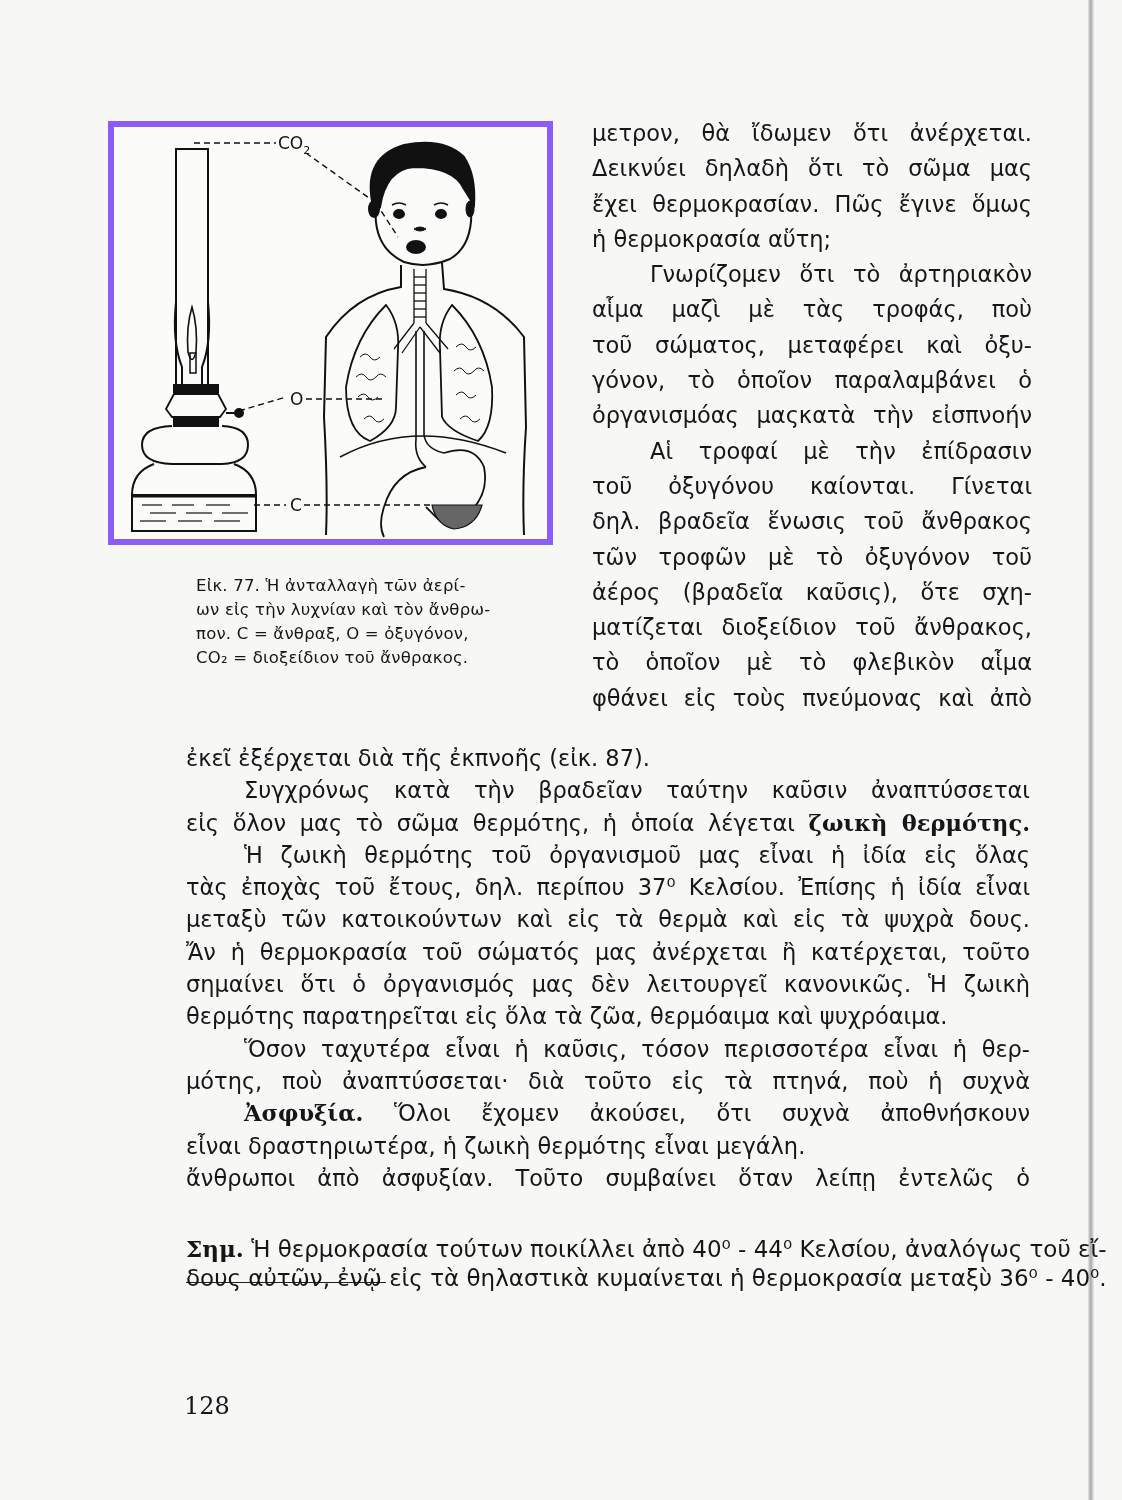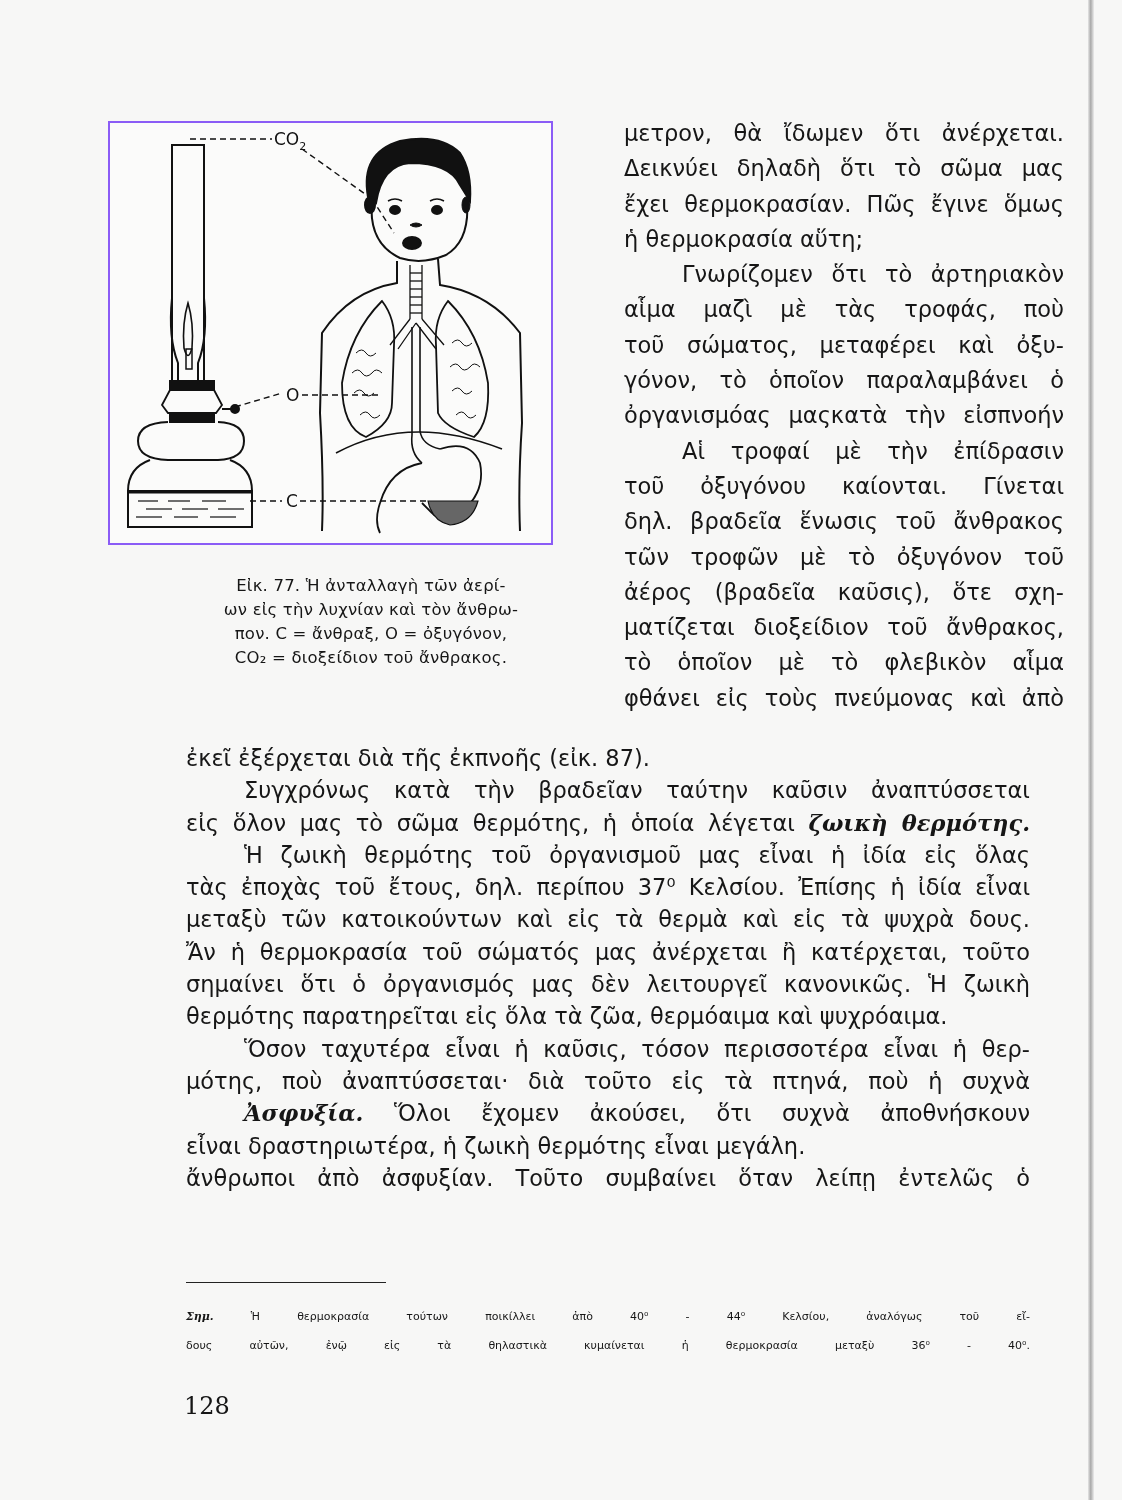--- a/index.html
+++ b/index.html
@@ -10,49 +10,49 @@
     overflow: hidden;
     font-family: "DejaVu Sans", sans-serif;
     color: #161616;
   }
   .spine {
     position: absolute; left: 1088px; top: 0; width: 6px; height: 1500px;
     background: linear-gradient(to right, #e6e6e6, #a9a9a9 45%, #c8c8c8 70%, #ececec);
   }
   .figure {
     position: absolute; left: 108px; top: 121px; width: 445px; height: 424px;
-    border: 2px solid #8b5cf6; box-sizing: border-box; background: #fbfbfa;
+    border: 6px solid #8b5cf6; box-sizing: border-box; background: #fbfbfa;
   }
   .figure svg { position: absolute; left: 0; top: 0; }
   .caption {
     position: absolute; left: 196px; top: 574px; width: 350px;
     font-size: 16.5px; line-height: 24px; letter-spacing: 0.2px;
   }
-  .caption .line { white-space: nowrap; display: block; text-align: center; }
+  .caption .line { white-space: nowrap; display: block; }
   .col-right {
     position: absolute; left: 592px; top: 116px; width: 440px;
-    font-size: 22.5px; line-height: 35.3px; margin-left: 32px;
+    font-size: 22.5px; line-height: 35.3px;
   }
   .col-right .line, .full .line {
     display: block; white-space: nowrap; text-align: justify; text-align-last: justify;
   }
   .col-right .line.last, .full .line.last { text-align-last: left; }
   .indent { padding-left: 58px; }
   .full {
     position: absolute; left: 186px; top: 742px; width: 844px;
     font-size: 22.5px; line-height: 32.3px;
   }
-  .bold { font-weight: bold; font-family: "DejaVu Serif", serif; font-style: italic; }
+  .bold { font-weight: bold; font-family: "DejaVu Serif", serif; }
   .fn-rule {
     position: absolute; left: 186px; top: 1282px; width: 200px; height: 0;
     border-top: 1.5px solid #222;
   }
   .footnote {
-    position: absolute; left: 186px; top: 1302px; width: 844px;
-    font-size: 11px; line-height: 29px;
+    position: absolute; left: 186px; top: 1234px; width: 844px;
+    font-size: 23px; line-height: 29px;
   }
   .footnote .line { display: block; white-space: nowrap; text-align: justify; text-align-last: justify; }
   .page-number {
     position: absolute; left: 184px; top: 1392px;
     font-family: "DejaVu Serif", serif; font-size: 24px;
   }
 </style>
 </head>
 <body>
 

